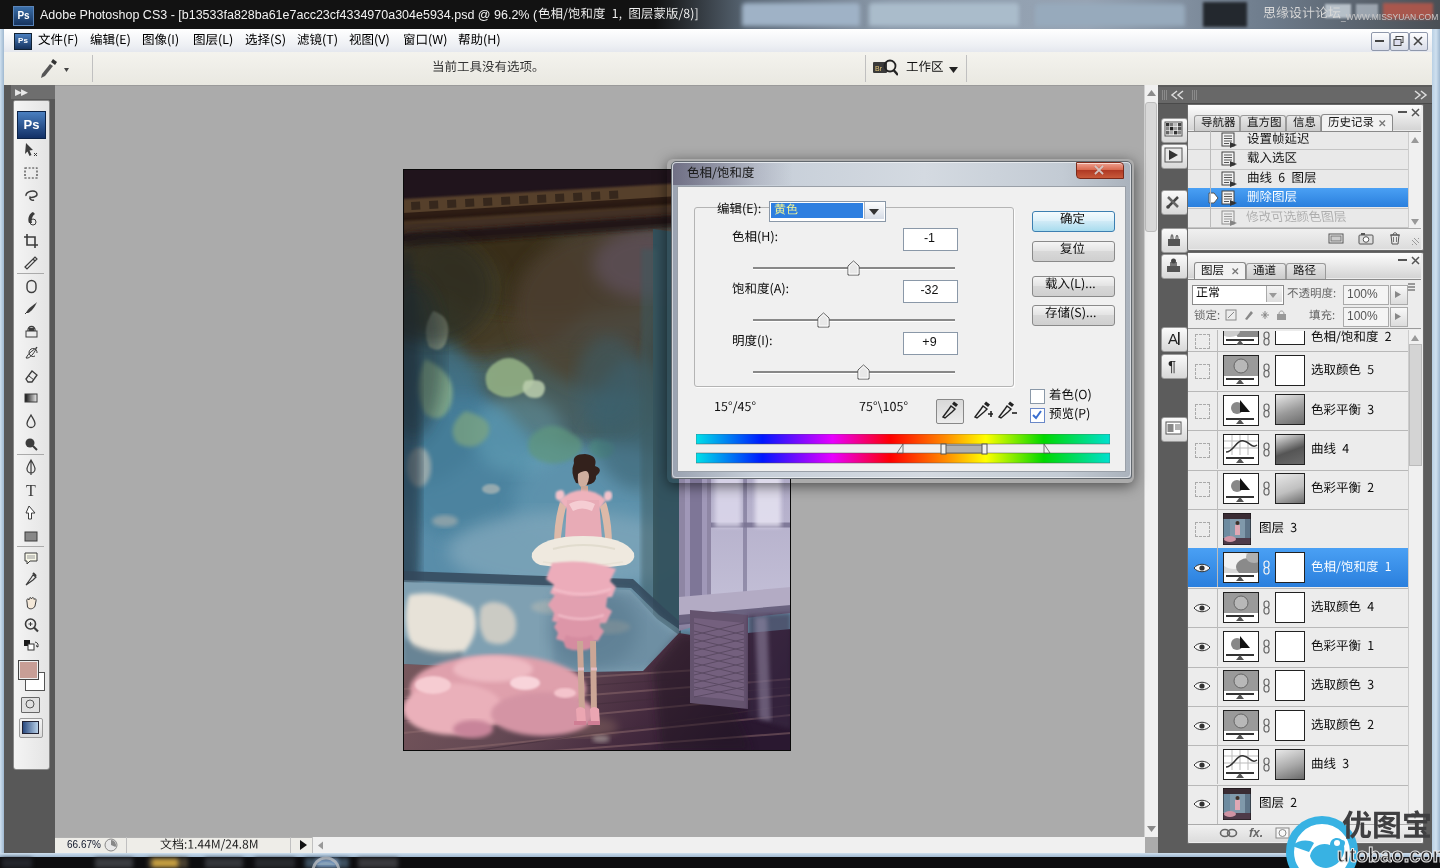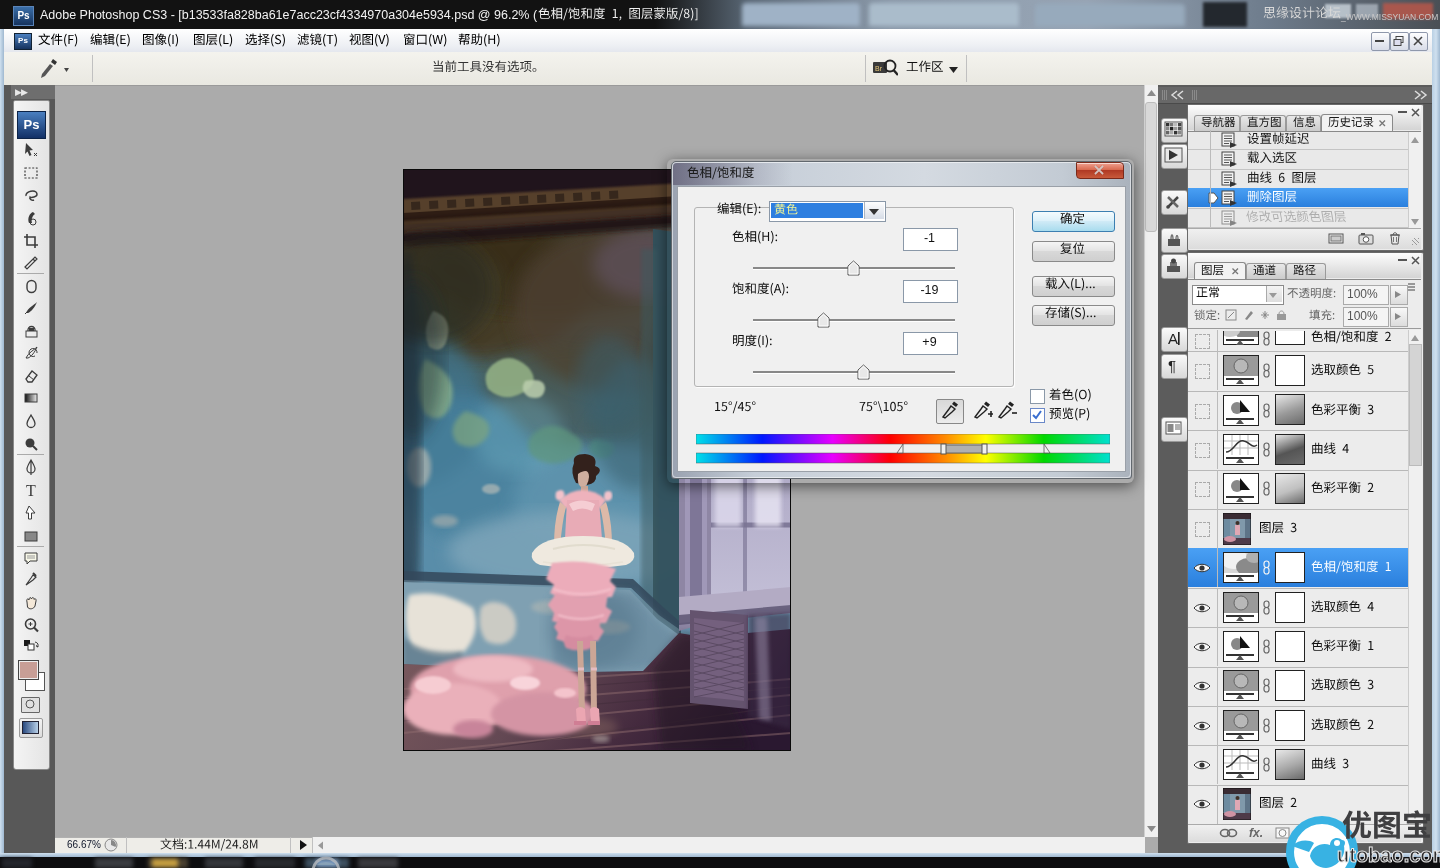--- a/index.html
+++ b/index.html
@@ -1160,21 +1160,21 @@
 <svg style="position:absolute;left:732px;top:283px;overflow:visible" width="57" height="13" fill="#111">
     <use href="#G9971" transform="translate(0.0 10.0) scale(0.1250 -0.1250)"></use>
     <use href="#G548c" transform="translate(12.5 10.0) scale(0.1250 -0.1250)"></use>
     <use href="#G5ea6" transform="translate(25.0 10.0) scale(0.1250 -0.1250)"></use>
     <use href="#G0028" transform="translate(37.5 10.0) scale(0.1250 -0.1250)"></use>
     <use href="#G0041" transform="translate(41.8 10.0) scale(0.1250 -0.1250)"></use>
     <use href="#G0029" transform="translate(49.4 10.0) scale(0.1250 -0.1250)"></use>
     <use href="#G003a" transform="translate(53.6 10.0) scale(0.1250 -0.1250)"></use>
   </svg>
 <div class="a" style="left:903px;top:280px;width:53px;height:21px;background:#fff;border:1px solid #8a98a8"></div>
-<div class="lat" style="left:903px;top:283px;width:53px;text-align:center;font-size:12.5px;color:#111">-19</div>
+<div class="lat" style="left:903px;top:283px;width:53px;text-align:center;font-size:12.5px;color:#111">-32</div>
 <div class="a" style="left:753px;top:319px;width:202px;height:2px;background:#888;box-shadow:0 1px 0 #fff"></div>
 <svg class="a" style="left:817px;top:312px" width="13" height="17">
     <path d="M6.5 1 L12 6 L12 15 L1 15 L1 6 Z" fill="#e8e8e8" stroke="#555"></path>
     <path d="M6.5 2.2 L11 6.4 L11 14 L2 14 L2 6.4 Z" fill="none" stroke="#fff"></path>
   </svg>
 <svg style="position:absolute;left:732px;top:335px;overflow:visible" width="41" height="13" fill="#111">
     <use href="#G660e" transform="translate(0.0 10.0) scale(0.1250 -0.1250)"></use>
     <use href="#G5ea6" transform="translate(12.5 10.0) scale(0.1250 -0.1250)"></use>
     <use href="#G0028" transform="translate(25.0 10.0) scale(0.1250 -0.1250)"></use>
     <use href="#G0049" transform="translate(29.2 10.0) scale(0.1250 -0.1250)"></use>

